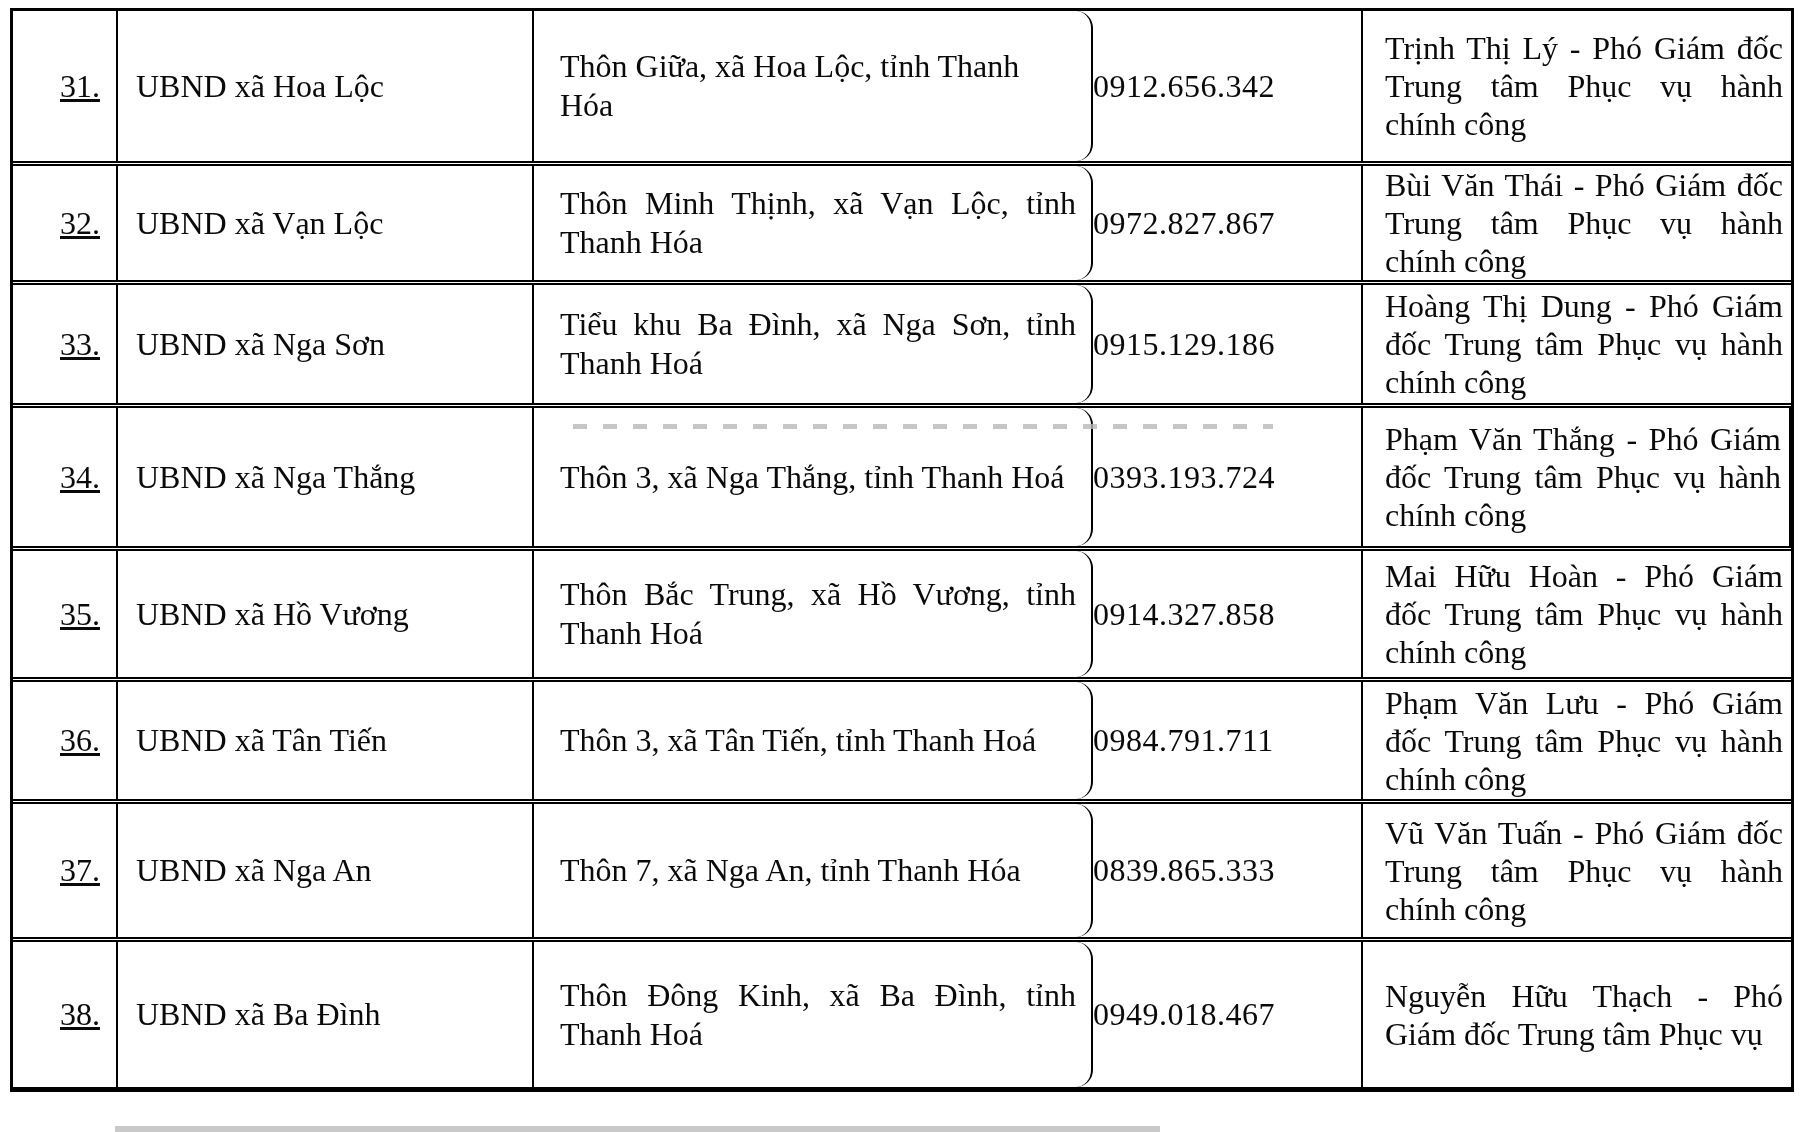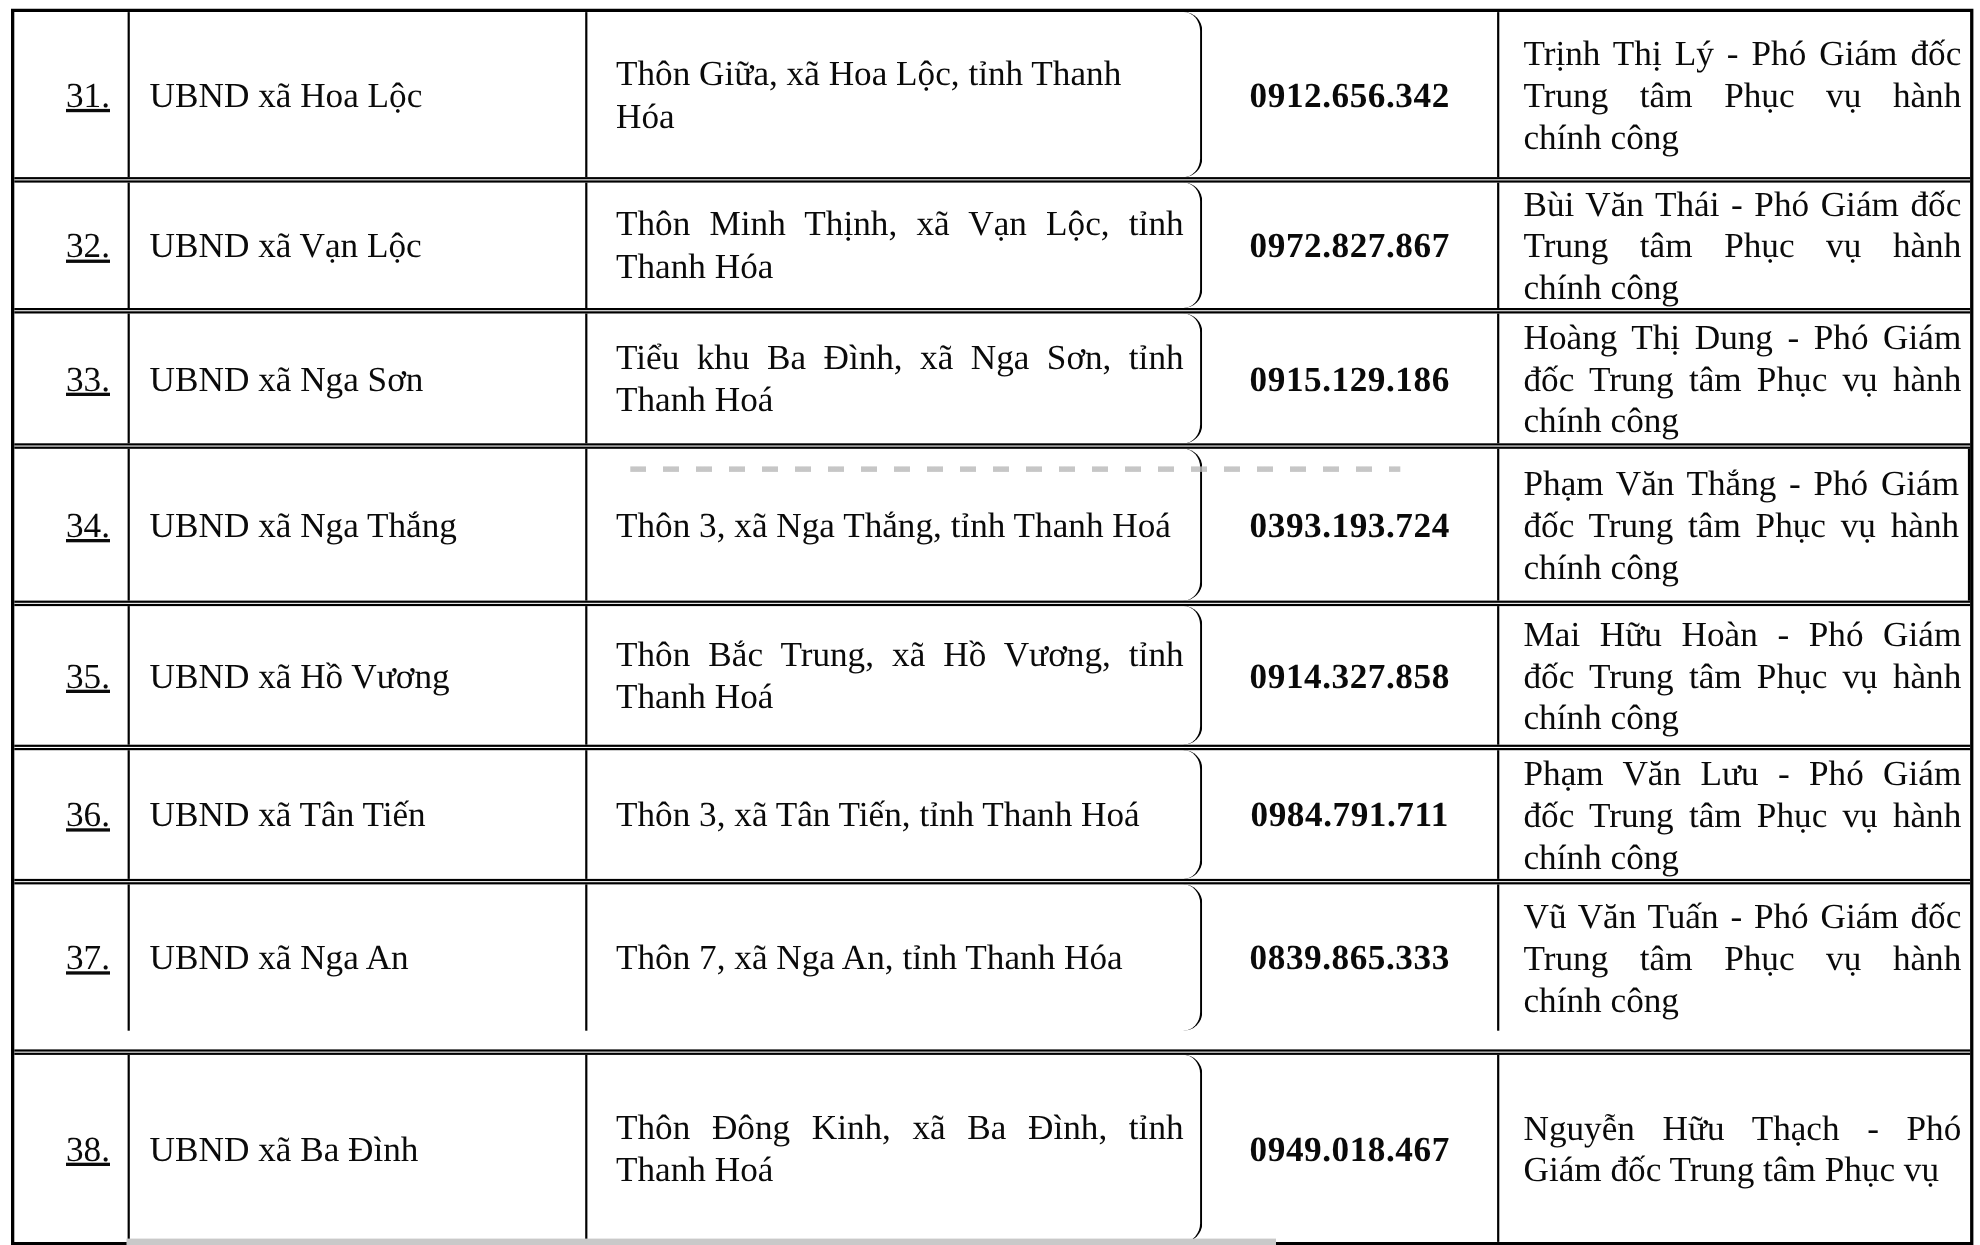--- a/index.html
+++ b/index.html
@@ -25,32 +25,32 @@
     box-sizing:border-box;
   }
   .row + .row{border-top:5px double #000;}
   .row:nth-child(1){height:150px;}
   .row:nth-child(2){height:119px;}
   .row:nth-child(3){height:123px;}
   .row:nth-child(4){height:143px;}
   .row:nth-child(5){height:131px;}
   .row:nth-child(6){height:122px;}
   .row:nth-child(7){height:138px;}
-  .row:nth-child(8){height:175px;margin-top:17px;}
+  .row:nth-child(8){height:150px;}
   .cell{
     display:flex;flex-direction:column;justify-content:center;
     box-sizing:border-box;
     font-size:32px;line-height:39px;
     overflow:hidden;
   }
   .cell:not(:last-child){border-right:2px solid #000;}
   .c-no{text-align:right;padding-right:16px;text-decoration:underline;}
   .c-name{padding-left:18px;padding-right:8px;}
   .c-addr{padding-left:26px;padding-right:15px;border-radius:17px;}
-  .c-phone{text-align:center;letter-spacing:.5px;font-weight:bold;}
+  .c-phone{letter-spacing:.5px;}
   .c-contact{padding-left:22px;padding-right:8px;line-height:38px;justify-content:center;}
   .jl{text-align:justify;text-align-last:justify;}
   .dots-artifact{
     position:absolute;left:560px;top:16px;width:700px;height:5px;
     background:repeating-linear-gradient(90deg,#b8b8b8 0 14px,transparent 14px 30px);
     opacity:.8;
   }
   .bottom-strip{
     position:absolute;left:115px;top:1126px;width:1045px;height:6px;
     background:#c9c9c9;

